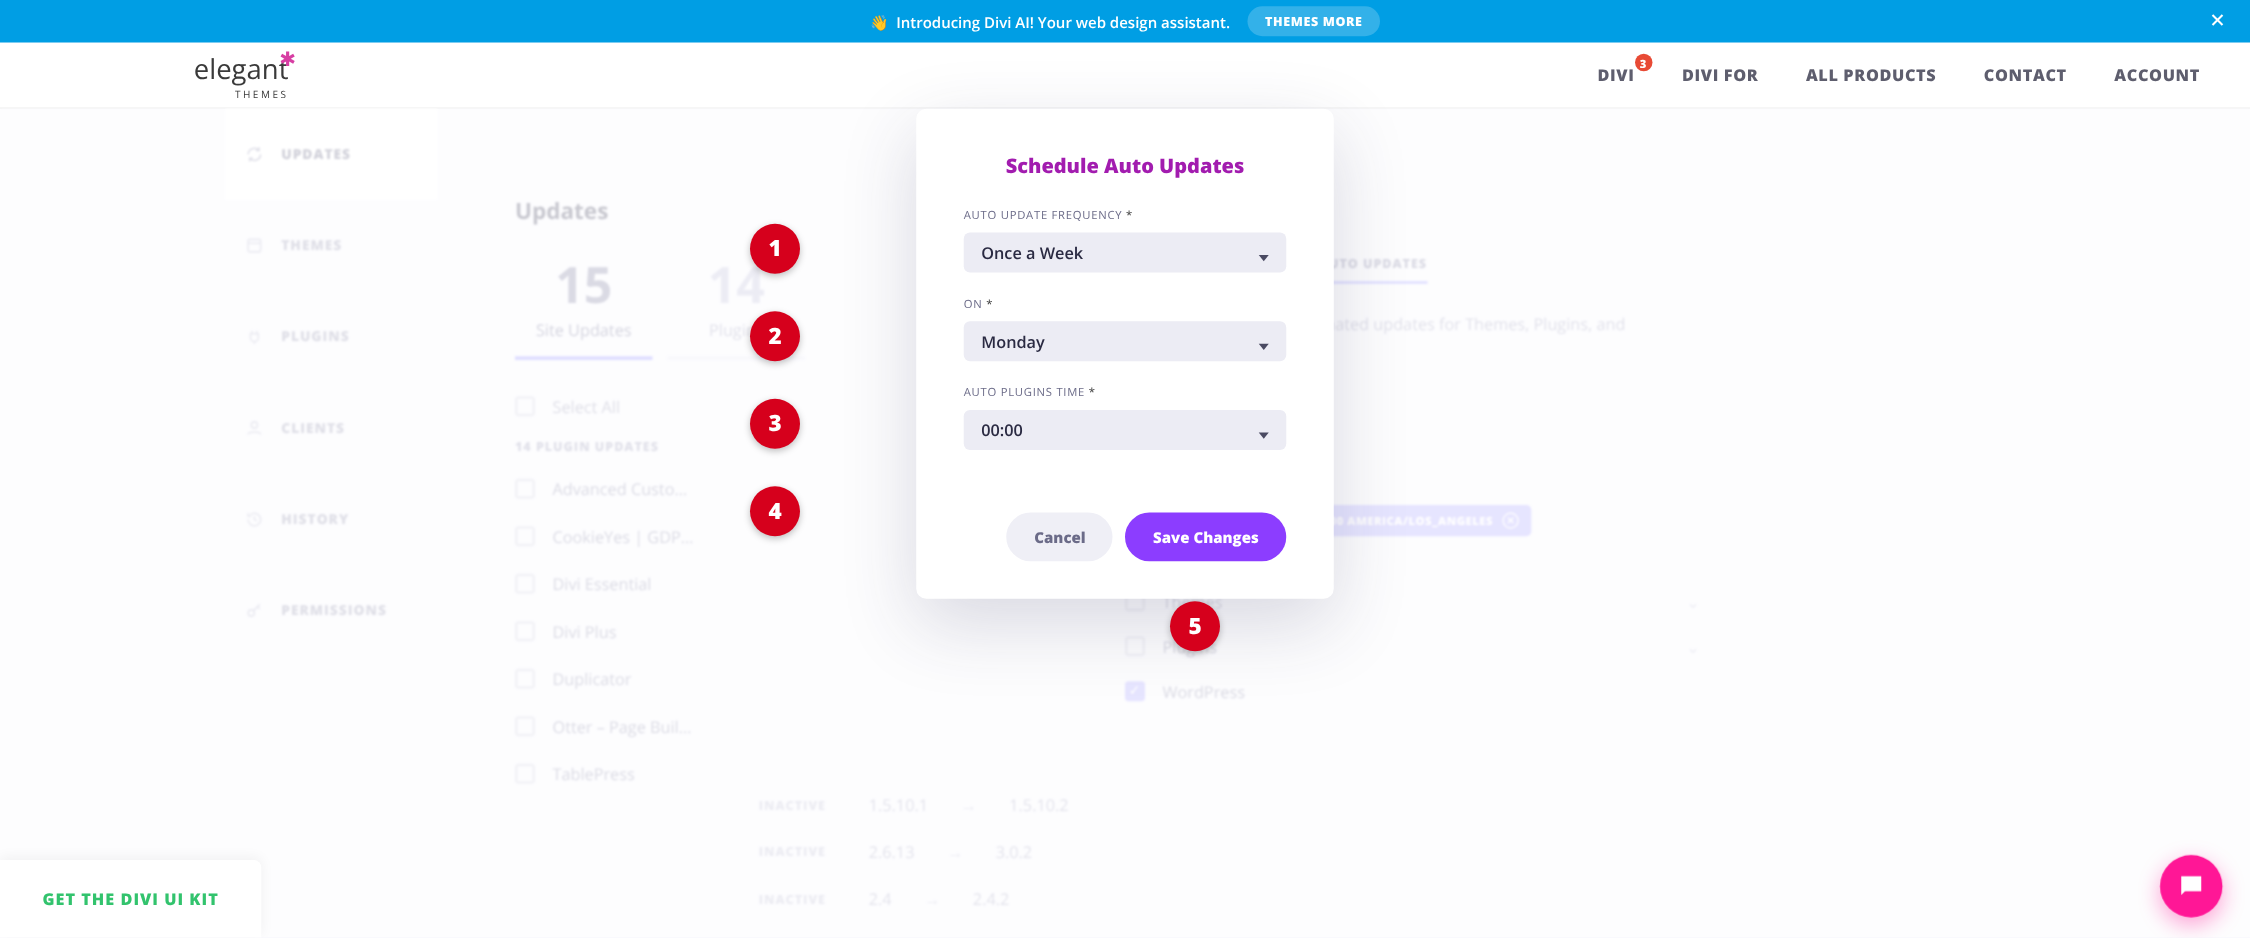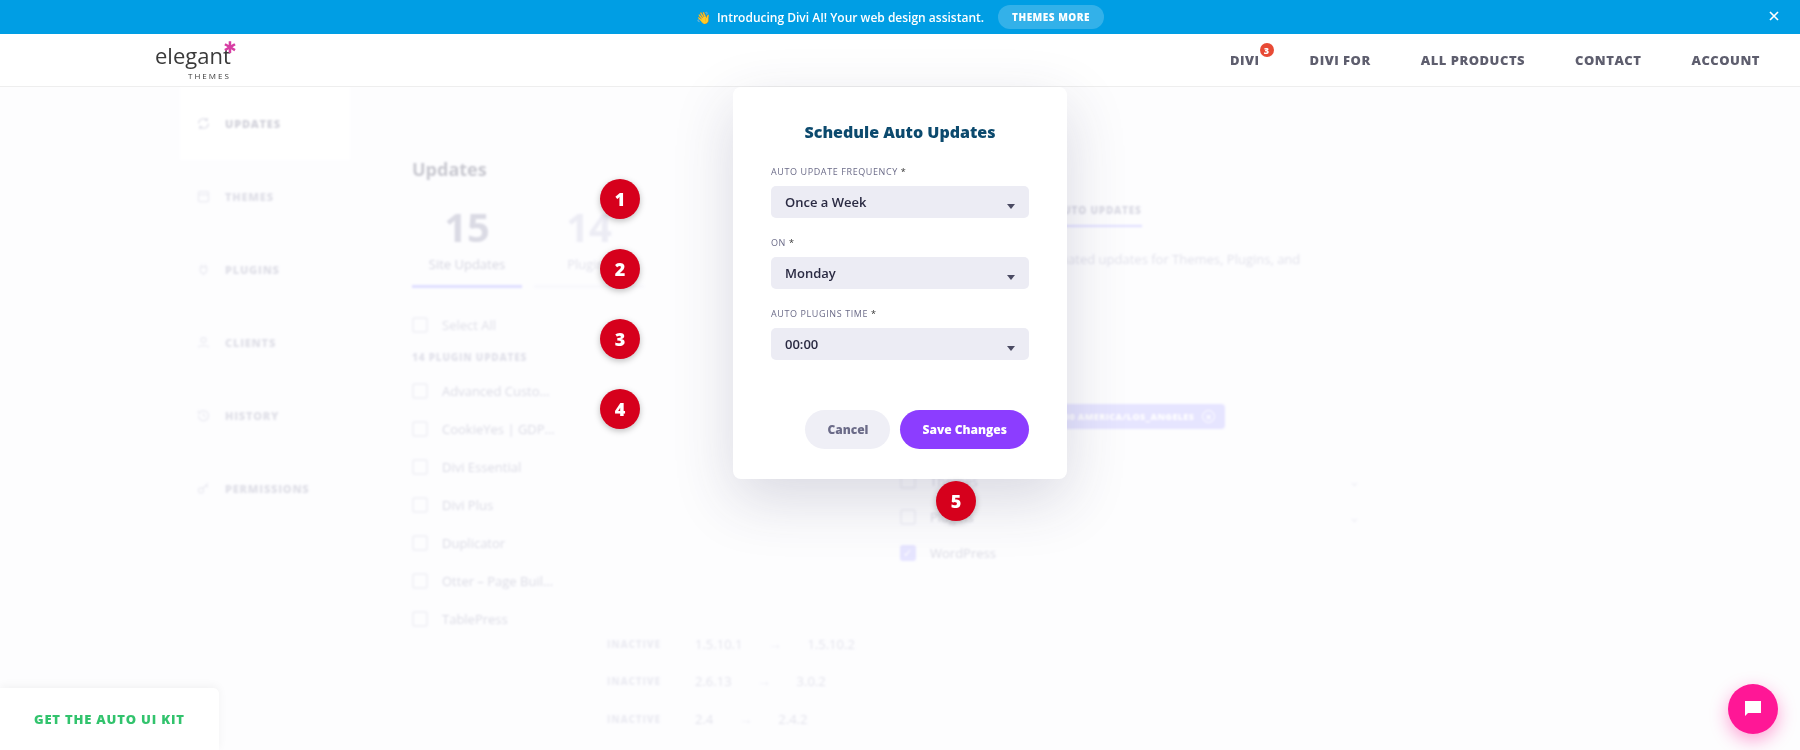--- a/index.html
+++ b/index.html
@@ -10,21 +10,21 @@
   .announce .hand { margin-right:6px; }
   .announce .learn { margin-left:14px; background:rgba(255,255,255,.2); color:#fff; border:none; padding:5px 14px; border-radius:16px; font-size:10px; font-weight:800; letter-spacing:.5px; cursor:pointer;}
   .announce .close { position:absolute; right:18px; top:8px; color:#fff; cursor:pointer;}
   .announce .close svg{width:16px;height:16px;stroke:#fff;stroke-width:2.5;fill:none;}
 
   
   .header { background:#fff; height:53px; display:flex; align-items:center; padding:0 40px 0 155px; border-bottom:1px solid #eee;}
   .logo { font-family:Georgia,serif; font-size:22px; color:#3a3a3a; position:relative; }
   .logo .star { position:absolute; right:-6px; top:-4px; color:#d73ea3; font-size:16px;}
   .logo .small { font-size:8px; letter-spacing:2px; display:block; text-align:right; color:#3a3a3a;}
-  .nav { margin-left:auto; display:flex; align-items:center; gap:50px; font-size:13px; font-weight:800; letter-spacing:.5px; color:#5e5e6e;}
+  .nav { margin-left:auto; display:flex; align-items:center; gap:38px; font-size:13px; font-weight:800; letter-spacing:.5px; color:#5e5e6e;}
   .nav-item{position:relative;cursor:pointer;}
   .nav-item .badge { position:absolute; top:-8px; right:-14px; background:#e84a35; color:#fff; border-radius:50%; width:14px; height:14px; font-size:9px; display:flex;align-items:center;justify-content:center;}
   .my-dl { background:#2cc879; color:#fff; border-radius:20px; padding:12px 26px; font-weight:800; font-size:13px; letter-spacing:.5px; cursor:pointer;}
 
   
   .page { position:relative; height:663px; }
 
   
   .sidebar { position:absolute; left:180px; top:0px; width:170px;}
   .sidebar-item { display:flex; align-items:center; gap:14px; height:73px; font-size:11px; font-weight:800; letter-spacing:.8px; color:#8d8da9; padding-left:16px;}
@@ -69,21 +69,21 @@
 
   
   .versions{position:absolute;left:607px;top:313px;width:270px;font-size:13px;color:#9b9bb8;}
   .vrow{display:flex;align-items:center;gap:20px;height:37.5px;}
   .vrow .st{font-size:10px;font-weight:800;letter-spacing:.8px;color:#b9b9d0;width:68px;}
   .vrow .arrow{color:#b9b9d0;margin:0 6px;}
 
   
   .overlay{position:absolute;inset:0;background:rgba(255,255,255,.72);backdrop-filter:blur(1px);}
   .page .modal{position:absolute;left:50%;top:0px;transform:translateX(-50%);width:334px;background:#fff;border-radius:8px;box-shadow:0 20px 60px rgba(50,50,93,.18);padding:34px 38px 30px;}
-  .modal h4{font-size:16px;font-weight:800;color:#0c4a6e;text-align:center;margin-bottom:22px;}
+  .modal h4{font-size:16px;font-weight:800;color:#a21caf;text-align:center;margin-bottom:22px;}
   .mlbl{font-size:9px;font-weight:400;letter-spacing:.6px;color:#6b6b88;margin-bottom:8px;}
   .mlbl .req{color:#333;}
   .select{background:#ececf4;border:none;border-radius:5px;height:32px;width:100%;padding:0 14px;font-size:13px;font-weight:600;color:#2a2a42;appearance:none;position:relative;margin-bottom:18px;}
   .sel-wrap{position:relative;margin-bottom:18px;}
   .sel-wrap::after{content:'';position:absolute;right:14px;top:18px;width:0;height:0;border-left:4px solid transparent;border-right:4px solid transparent;border-top:5px solid #4a4a62;pointer-events:none;}
   .sel-wrap .select{margin-bottom:0;}
   .mrow{display:flex;justify-content:flex-end;gap:10px;margin-top:22px;}
   .btn-cancel{background:#efeff6;color:#6b6b88;border:none;border-radius:22px;padding:11px 22px;font-size:12px;font-weight:800;cursor:pointer;}
   .btn-save{background:#8c3dff;color:#fff;border:none;border-radius:22px;padding:11px 22px;font-size:12px;font-weight:800;cursor:pointer;}
 
@@ -294,20 +294,20 @@
       <button class="btn-save">Save Changes</button>
     </div>
   </div>
 
   <div class="step" style="left:600px;top:92px">1</div>
   <div class="step" style="left:600px;top:162px">2</div>
   <div class="step" style="left:600px;top:232px">3</div>
   <div class="step" style="left:600px;top:302px">4</div>
   <div class="step" style="left:936px;top:394px">5</div>
 
-  <div class="uikit">GET THE AUTO UI KIT</div>
+  <div class="uikit">GET THE DIVI UI KIT</div>
   <div class="chat">
       <svg viewBox="0 0 24 24">
         <path d="M4 4h16v12H7l-3 3z"></path>
       </svg>
     </div>
 
 </div>
 
 </body></html>

